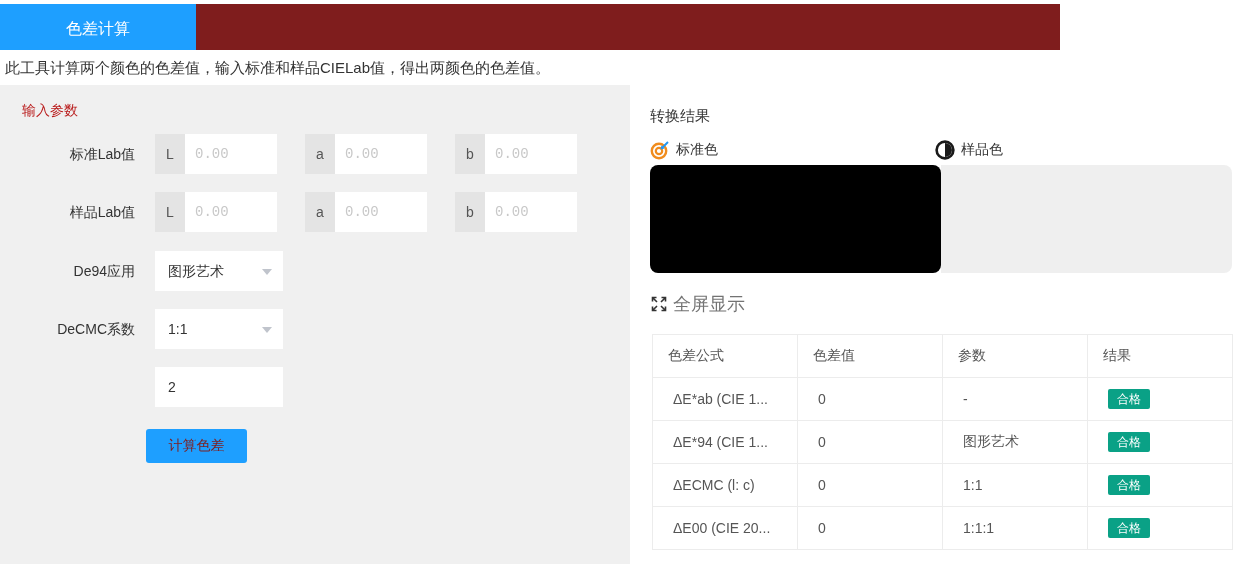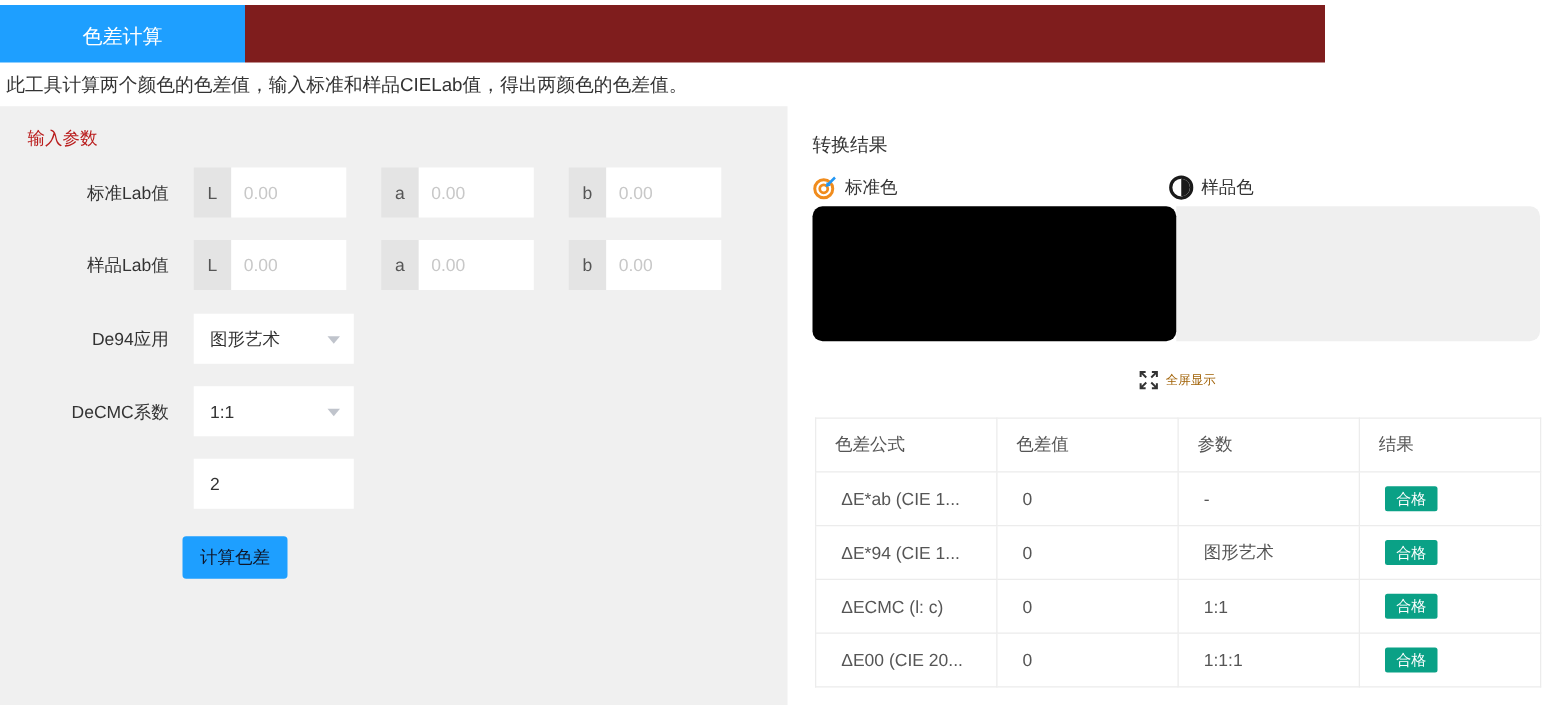--- a/index.html
+++ b/index.html
@@ -22,51 +22,51 @@
   .section-title { position: absolute; left: 22px; top: 17px; font-size: 14px; color: #b91c1c; }
 
   .form-row { position: absolute; left: 0; width: 538px; height: 40px; }
   .form-label { position: absolute; left: 0; top: 0; width: 135px; height: 40px; line-height: 40px;
                 text-align: right; font-size: 14px; color: #333; }
 
   .lab-group { position: absolute; top: 0; width: 122px; height: 40px; display: flex; }
   .lab-prefix { width: 30px; height: 40px; background: #e4e4e4; color: #555; font-size: 14px;
                 display: flex; align-items: center; justify-content: center; flex: none; }
   .lab-input { flex: 1; min-width: 0; height: 40px; border: none; outline: none; background: #fff;
-               font-size: 14px; color: #333; padding-left: 10px; font-family: Liberation Sans, sans-serif; }
+               font-size: 14px; color: #333; padding-left: 10px; font-family: Liberation Mono, monospace; }
   .lab-input::placeholder { color: #c8c8c8; }
 
   .selectbox { position: absolute; left: 155px; top: 0; width: 128px; height: 40px; background: #fff;
                font-size: 14px; color: #333; line-height: 40px; padding-left: 13px; cursor: pointer; }
   .caret { position: absolute; right: 11px; top: 18px; width: 0; height: 0;
            border-left: 5px solid transparent; border-right: 5px solid transparent; border-top: 6px solid #c0c4cc; }
 
   .tol-input { position: absolute; left: 155px; top: 0; width: 128px; height: 40px; background: #fff; border: none;
                outline: none; font-size: 14px; color: #333; padding-left: 13px; font-family: inherit; }
 
-  .calc-btn { position: absolute; left: 146px; top: 344px; width: 84px; height: 34px; background: #1e9fff;
-              color: #0f172a; font-size: 14px; border: none; border-radius: 3px; cursor: pointer;
+  .calc-btn { position: absolute; left: 146px; top: 344px; width: 101px; height: 34px; background: #1e9fff;
+              color: #7f1d1d; font-size: 14px; border: none; border-radius: 3px; cursor: pointer;
               display: flex; align-items: center; justify-content: center; font-family: inherit; }
 
   
   .right-panel { position: absolute; left: 650px; top: 85px; width: 601px; height: 479px; background: #fff; }
   .result-title { position: absolute; left: 0; top: 22px; font-size: 15px; color: #333; }
 
   .color-label { position: absolute; top: 54px; height: 22px; display: flex; align-items: center; gap: 6px;
                  font-size: 14px; color: #333; }
   .color-label.std { left: 0; }
   .color-label.smp { left: 285px; }
 
   .swatch { position: absolute; top: 80px; width: 291px; height: 108px; }
   .swatch.std { left: 0; background: #000; border-radius: 8px; z-index: 2; }
   .swatch.smp { left: 291px; background: #efefef; border-radius: 0 8px 8px 0; }
 
   .fullscreen { position: absolute; left: 0; top: 207px; width: 582px; height: 24px;
-                display: flex; align-items: center; justify-content: center; gap: 5px;
-                font-size: 10px; color: #a16207; cursor: pointer; }
+                display: flex; align-items: center; gap: 5px;
+                font-size: 18px; color: #737373; cursor: pointer; }
 
   
   table.result-table { position: absolute; left: 2px; top: 249px; width: 580px; border-collapse: collapse;
                        table-layout: fixed; font-size: 14px; }
   .result-table th, .result-table td { width: 145px; height: 43px; border: 1px solid #ececec;
                                        text-align: left; padding: 0 0 0 15px; font-weight: normal;
                                        white-space: nowrap; overflow: hidden; }
   .result-table th { color: #555; }
   .result-table td { color: #555; padding-left: 20px; }
   .badge { display: inline-block; background: #0aa186; color: #fff; font-size: 12px;

